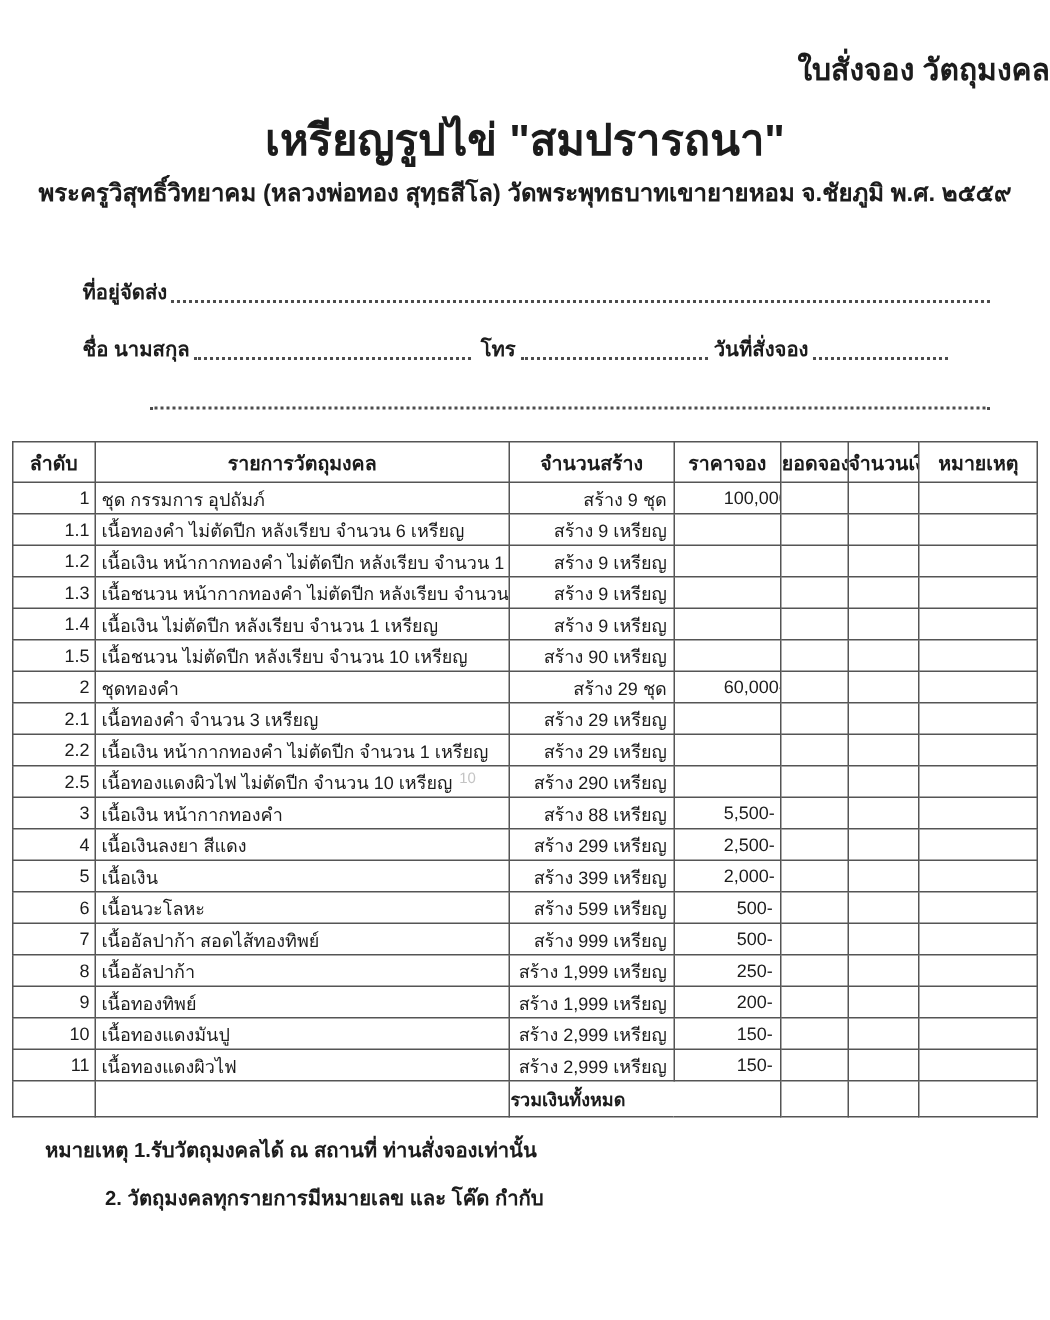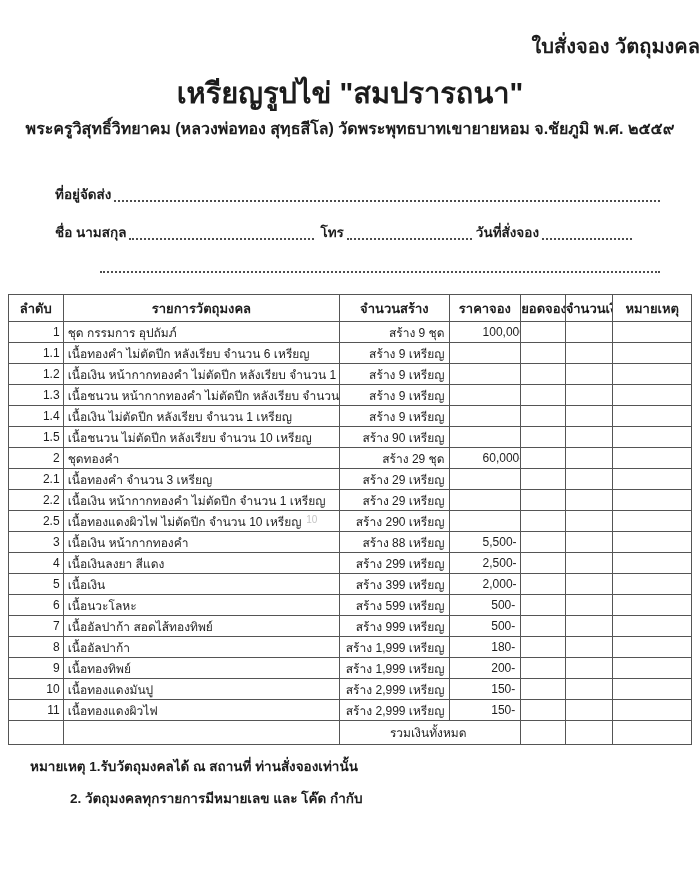--- a/index.html
+++ b/index.html
@@ -35,21 +35,21 @@
     font-size:13px; font-weight:bold; height:27px; text-align:center; vertical-align:middle;
   }
   table.order td { font-size:12px; height:21px; vertical-align:middle; }
   td.c-no   { text-align:right; padding-right:3px; }
   td.c-item { text-align:left;  padding-left:4px; position:relative; }
   td.c-qty  { text-align:right; padding-right:4px; }
   td.c-price{ text-align:right; padding-right:5px;padding-left:33px; }
   td.c-empty{ }
   .ghost { position:absolute; right:22px; top:3px; font-size:10px; color:#c4c4c4; font-weight:normal; }
   tr.total-row td { height:24px; }
-  td.total-lbl { font-weight:normal; text-align:center; padding-right:4px; font-size:13px; }
+  td.total-lbl { font-weight:bold; text-align:left; padding-right:4px; font-size:13px; }
 
   
   .notes { margin:10px 0 0 30px; font-size:13.5px; font-weight:bold; }
   .notes .n2 { margin-top:10px; margin-left:40px; }
 </style>
 </head>
 <body>
 
 <div class="page">
 
@@ -246,21 +246,21 @@
     <td class="c-price">500-</td>
     <td class="c-empty"></td>
     <td class="c-empty"></td>
     <td class="c-empty"></td>
   </tr>
 
   <tr>
     <td class="c-no">8</td>
     <td class="c-item"><span>เนื้ออัลปาก้า</span><span class="ghost"></span></td>
     <td class="c-qty">สร้าง 1,999 เหรียญ</td>
-    <td class="c-price">180-</td>
+    <td class="c-price">250-</td>
     <td class="c-empty"></td>
     <td class="c-empty"></td>
     <td class="c-empty"></td>
   </tr>
 
   <tr>
     <td class="c-no">9</td>
     <td class="c-item"><span>เนื้อทองทิพย์</span><span class="ghost"></span></td>
     <td class="c-qty">สร้าง 1,999 เหรียญ</td>
     <td class="c-price">200-</td>

